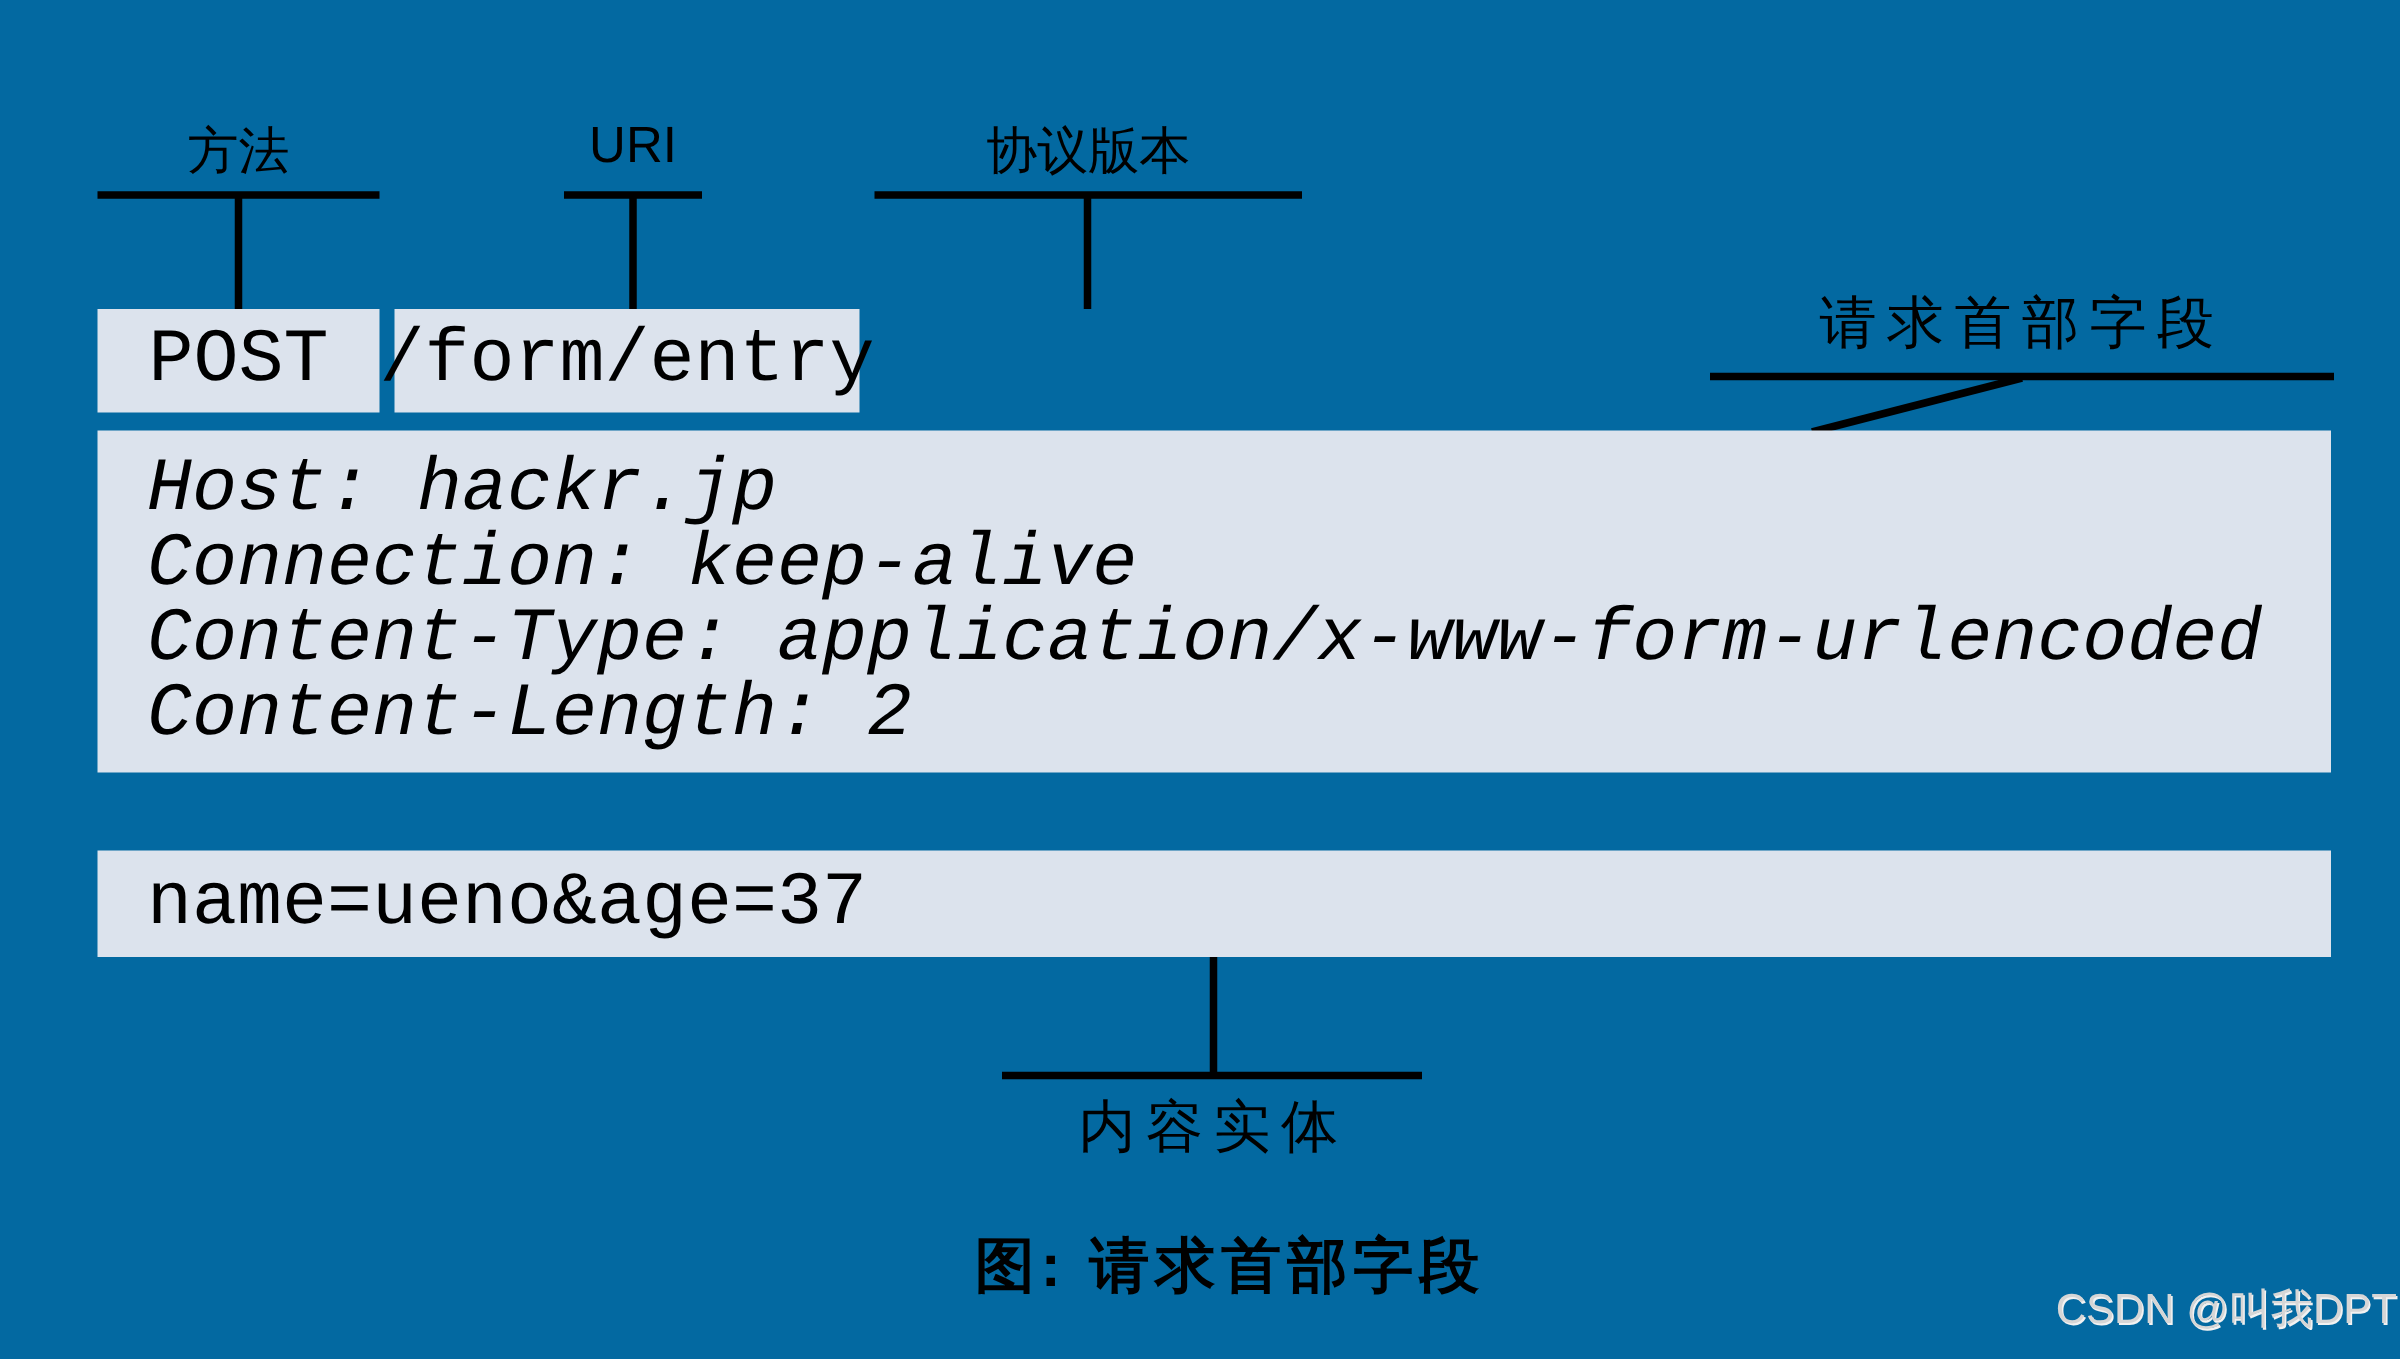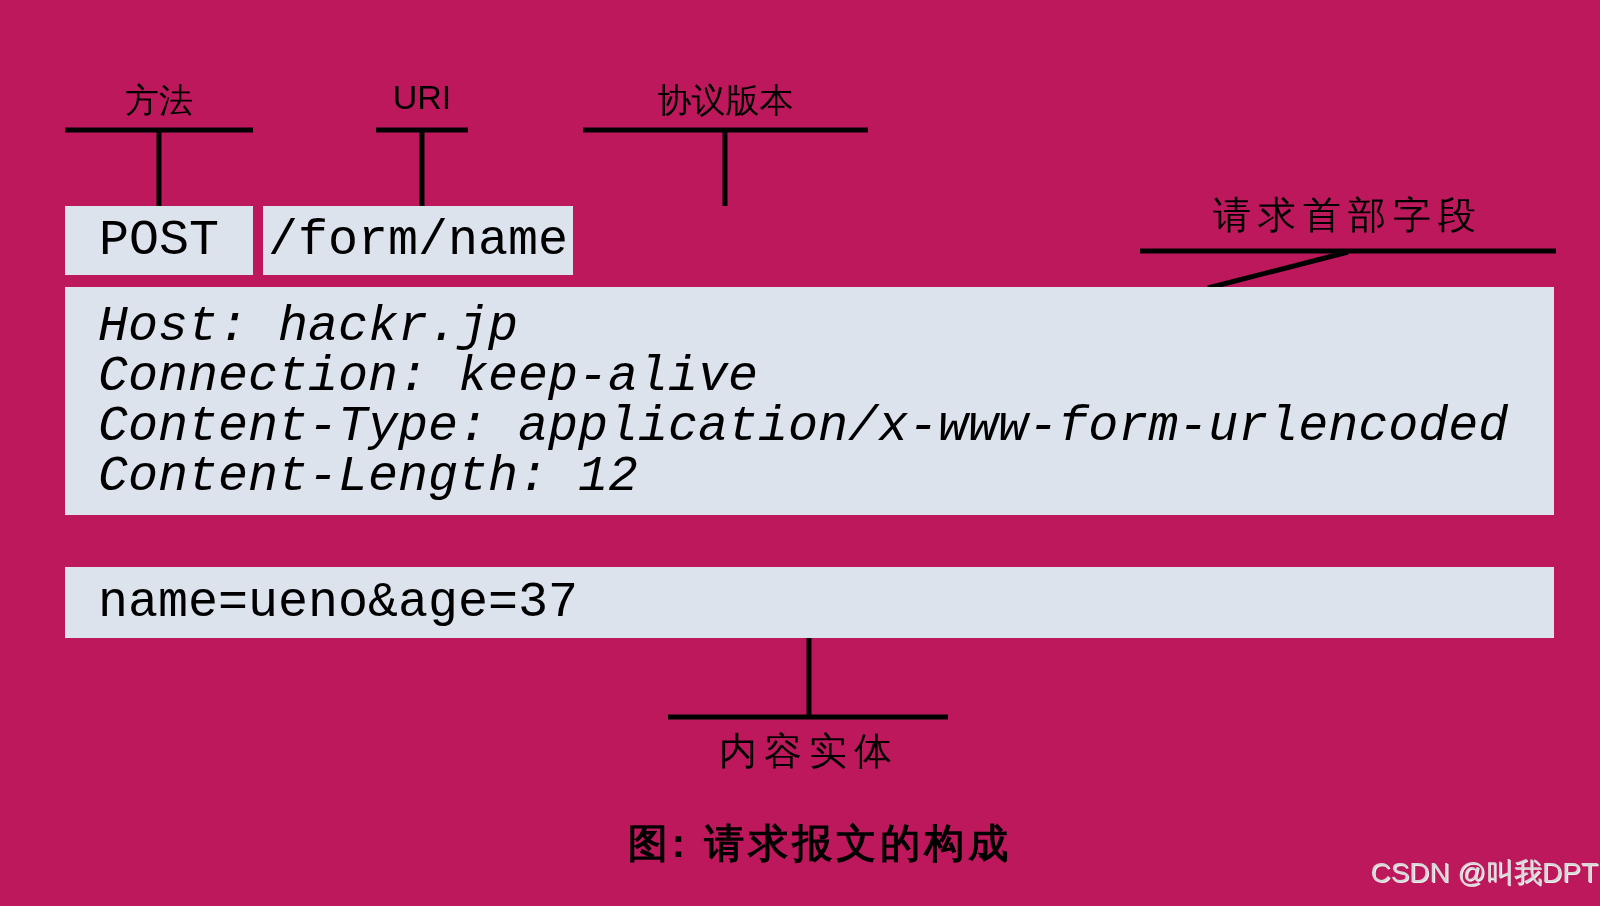--- a/index.html
+++ b/index.html
@@ -1,21 +1,21 @@
 <!DOCTYPE html>
 <html><head>
 <meta charset="utf-8">
 <style>
   * { margin: 0; padding: 0; box-sizing: border-box; }
   html, body { background: #ffffff; }
   .stage {
     position: relative;
     width: 1600px;
     height: 906px;
-    background: #be185d;
+    background: #0369a1;
     overflow: hidden;
     font-family: "Liberation Sans", sans-serif;
     color: #000000;
   }
   .overlay {
     position: absolute;
     left: 0; top: 0;
     width: 1600px; height: 906px;
   }
   .cn-label {
@@ -96,32 +96,32 @@
     <line x1="1348" y1="252" x2="1208" y2="288" stroke="#000000" stroke-width="5"></line>
     <line x1="809" y1="638" x2="809" y2="717" stroke="#000000" stroke-width="5"></line>
     <line x1="668" y1="717" x2="948" y2="717" stroke="#000000" stroke-width="5"></line>
   </svg>
 
   <div class="cn-label" style="left:65px; top:78px; width:188px;">方法</div>
   <div class="cn-label" style="left:376px; top:78px; width:92px;">URI</div>
   <div class="cn-label" style="left:583px; top:78px; width:285px;">协议版本</div>
 
   <div class="box cell mono" style="left:65px; top:206px; width:188px; height:69px;">POST</div>
-  <div class="box cell mono" style="left:263px; top:206px; width:310px; height:69px;">/form/name</div>
+  <div class="box cell mono" style="left:263px; top:206px; width:310px; height:69px;">/form/entry</div>
 
   <div class="cn-label-lg" style="left:1148px; top:190px; width:400px;">请求首部字段</div>
 
   <div class="box mono headers-box" style="left:65px; top:287px; width:1489px; height:228px;font-style:italic;">
     <div>Host: hackr.jp</div>
     <div>Connection: keep-alive</div>
     <div>Content-Type: application/x-www-form-urlencoded</div>
-    <div>Content-Length: 12</div>
+    <div>Content-Length: 2</div>
   </div>
 
   <div class="box mono body-box" style="left:65px; top:567px; width:1489px; height:71px;">name=ueno&amp;age=37</div>
 
   <div class="cn-label-lg" style="left:659px; top:726px; width:300px;">内容实体</div>
 
-  <div class="caption">图: 请求报文的构成</div>
+  <div class="caption">图: 请求首部字段</div>
 
   <div class="watermark">CSDN @叫我DPT</div>
 
 </div>
 
 </body></html>

